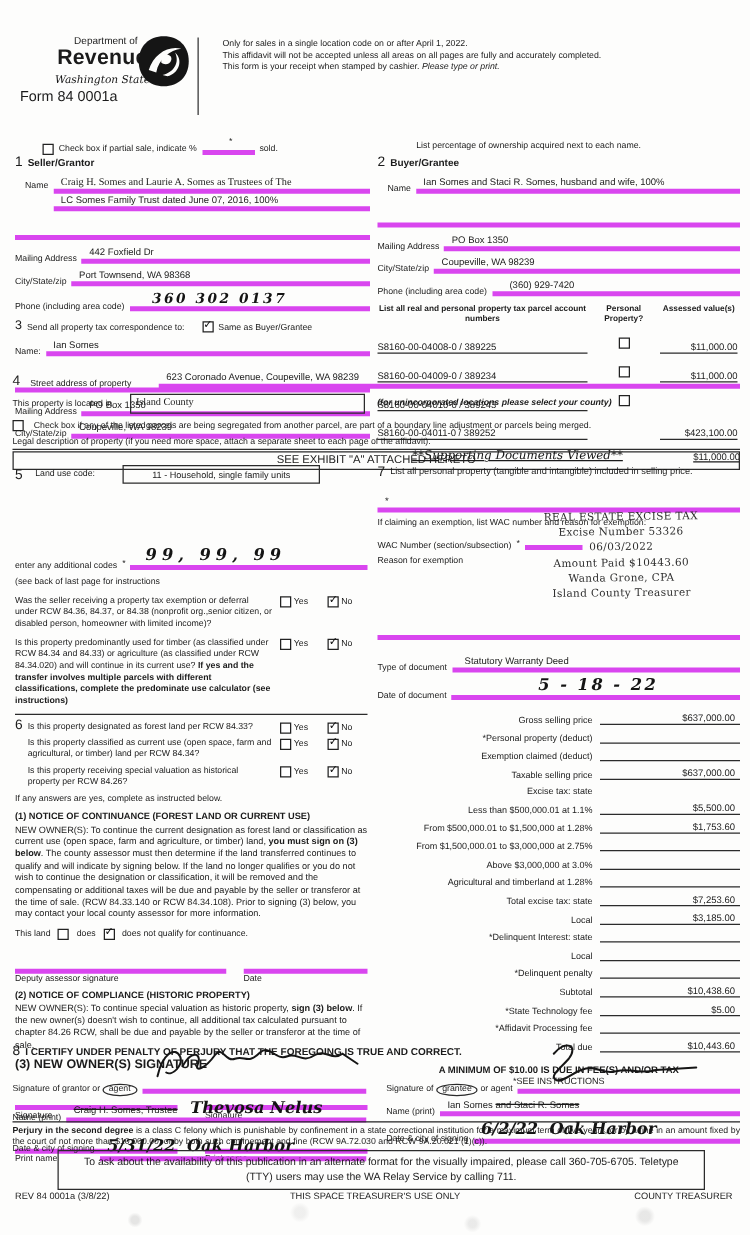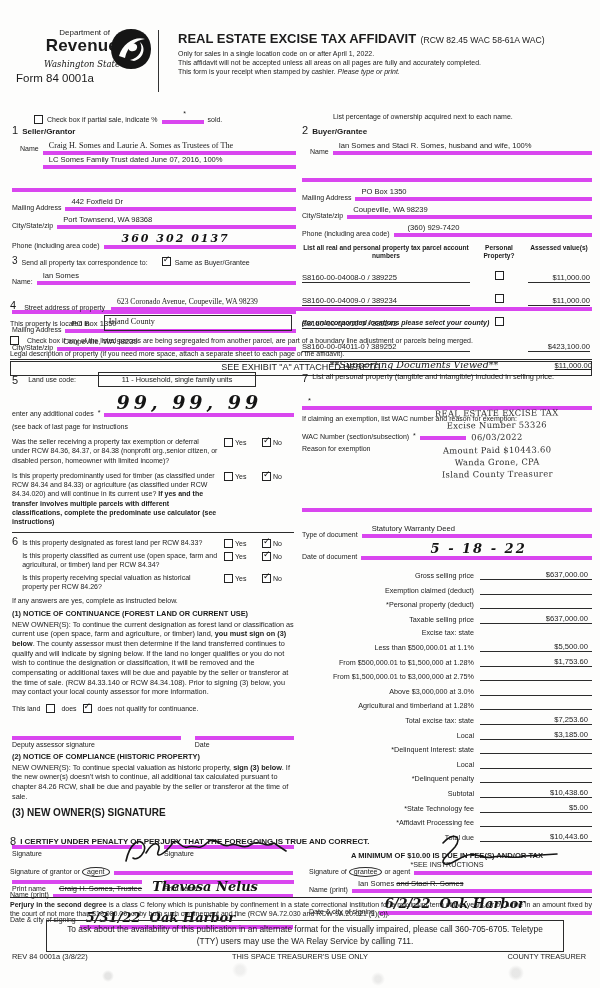--- a/index.html
+++ b/index.html
@@ -54,24 +54,20 @@
       <path d="M9 28 C13 15 25 8 35 11 C26 12 17 19 15 30 Z" fill="#fdfdfc"></path>
       <path d="M20 32 C29 30 34 22 30 14 C37 20 33 31 24 33 Z" fill="#fdfdfc"></path>
       <path d="M19 17 C23 14 28 16 27 20 C26 24 21 24 19 22 Z" fill="#fdfdfc"></path>
     </svg>
     <div class="hw" style="margin-left:30px;font-size:8.5px;margin-top:3px;font-weight:normal;">Washington State</div>
     <div style="font-size:11.5px;margin-top:3px;margin-left:2px;">Form 84 0001a</div>
   </div>
   <div class="abs" style="left:158px;top:30px;width:1px;height:62px;background:#333;"></div>
 
   <div class="abs" style="left:178px;top:29px;width:414px;">
-    <div>
-      <span style="font-size:13px;font-weight:bold;">REAL ESTATE EXCISE TAX AFFIDAVIT</span>
-      <span style="font-size:8.6px;">(RCW 82.45 WAC 58-61A WAC)</span>
-    </div>
     <div class="sm" style="margin-top:2px;">Only for sales in a single location code on or after April 1, 2022.</div>
     <div class="sm">This affidavit will not be accepted unless all areas on all pages are fully and accurately completed.</div>
     <div class="sm"><span>This form is your receipt when stamped by cashier.</span> <span class="i">Please type or print.</span></div>
   </div>
 
   <div class="abs field" style="left:34px;top:110px;width:230px;">
     <span class="cb"></span>
     <span class="sm">Check box if partial sale, indicate %</span>
     <span class="line" style="flex:none;width:34px;text-align:center;font-size:7px;">*</span>
     <span class="sm">sold.</span>
@@ -175,21 +171,21 @@
     <div style="display:flex;margin-top:7px;align-items:flex-end;text-decoration:underline;">
       <div class="hw" style="flex:1;text-align:center;font-size:9.5px;font-weight:normal;">**Supporting Documents Viewed**</div>
       <div style="width:66px;text-align:right;font-size:7.6px;">$11,000.00</div>
     </div>
   </div>
 
   <div class="abs" style="left:10px;top:297px;width:582px;">
     <div class="field">
       <span class="secnum">4</span>
       <span class="lab">Street address of property</span>
-      <span class="line" style="margin-left:2px;font-family:Liberation Serif, serif;">623 Coronado Avenue, Coupeville, WA 98239</span>
+      <span class="line" style="margin-left:18px;">623 Coronado Avenue, Coupeville, WA 98239</span>
     </div>
     <div class="field" style="margin-top:4px;align-items:center;">
       <span class="lab">This property is located in</span>
       <span class="boxed serifv" style="width:178px;height:12px;margin-left:10px;padding:1px 4px;">Island County</span>
       <span class="sm b i" style="margin-left:6px;">(for unincorporated locations please select your county)</span>
     </div>
     <div class="field" style="margin-top:5px;align-items:center;">
       <span class="cb"></span>
       <span class="sm" style="margin-left:4px;">Check box if any of the listed parcels are being segregated from another parcel, are part of a boundary line adjustment or parcels being merged.</span>
     </div>
@@ -199,21 +195,21 @@
 
   <div class="abs" style="left:12px;top:372px;width:282px;">
     <div style="display:flex;align-items:center;gap:6px;">
       <span class="secnum">5</span>
       <span class="lab">Land use code:</span>
       <span class="boxed" style="width:152px;text-align:center;font-size:7.3px;padding:2px 2px;margin-left:16px;">11 - Household, single family units</span>
     </div>
     <div class="field" style="margin-top:4px;">
       <span class="lab">enter any additional codes</span>
       <span class="sm">*</span>
-      <span class="line hw" style="font-size:19px;letter-spacing:4px;padding-left:12px;">99, 99, 99</span>
+      <span class="line hw" style="font-size:13px;letter-spacing:4px;padding-left:12px;margin-top:46px;">99, 99, 99</span>
     </div>
     <div class="sm" style="margin-top:5px;">(see back of last page for instructions</div>
 
     <div class="qrow">
       <div class="qtext">Was the seller receiving a property tax exemption or deferral under RCW 84.36, 84.37, or 84.38 (nonprofit org.,senior citizen, or disabled person, homeowner with limited income)?</div>
       <div class="yn">
           <span class="cb"></span>
           <span>Yes</span>
         </div>
       <div class="yn">
@@ -356,26 +352,26 @@
     </div>
 
     <div style="margin-top:10px;">
 
         <div class="taxrow">
           <div class="taxlabel">Gross selling price</div>
           <div class="taxval">$637,000.00</div>
         </div>
 
         <div class="taxrow">
+          <div class="taxlabel">*Personal property (deduct)</div>
+          <div class="taxval"></div>
+        </div>
+
+        <div class="taxrow">
           <div class="taxlabel">Exemption claimed (deduct)</div>
-          <div class="taxval"></div>
-        </div>
-
-        <div class="taxrow">
-          <div class="taxlabel">*Personal property (deduct)</div>
           <div class="taxval"></div>
         </div>
 
         <div class="taxrow">
           <div class="taxlabel">Taxable selling price</div>
           <div class="taxval">$637,000.00</div>
         </div>
 
         <div class="taxrow">
           <div class="taxlabel">Excise tax:  state</div>

